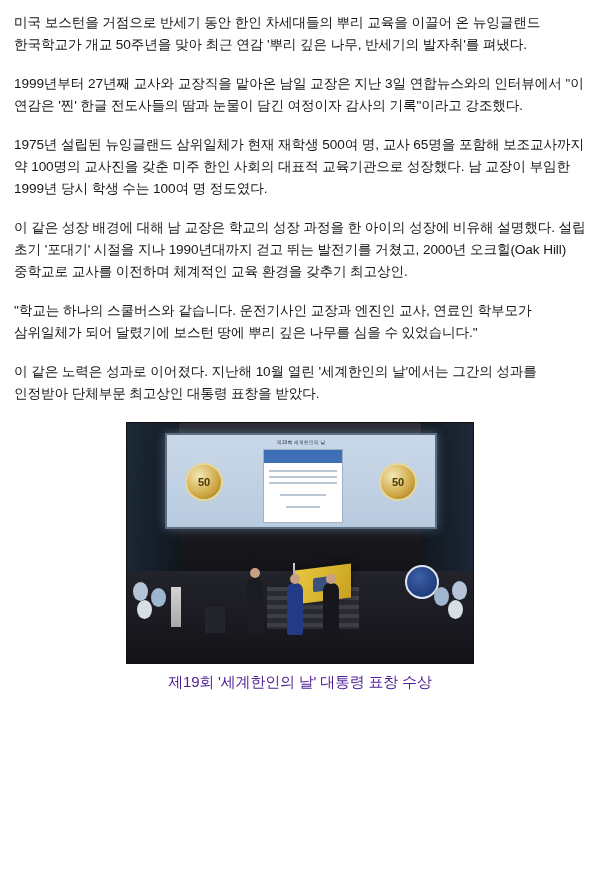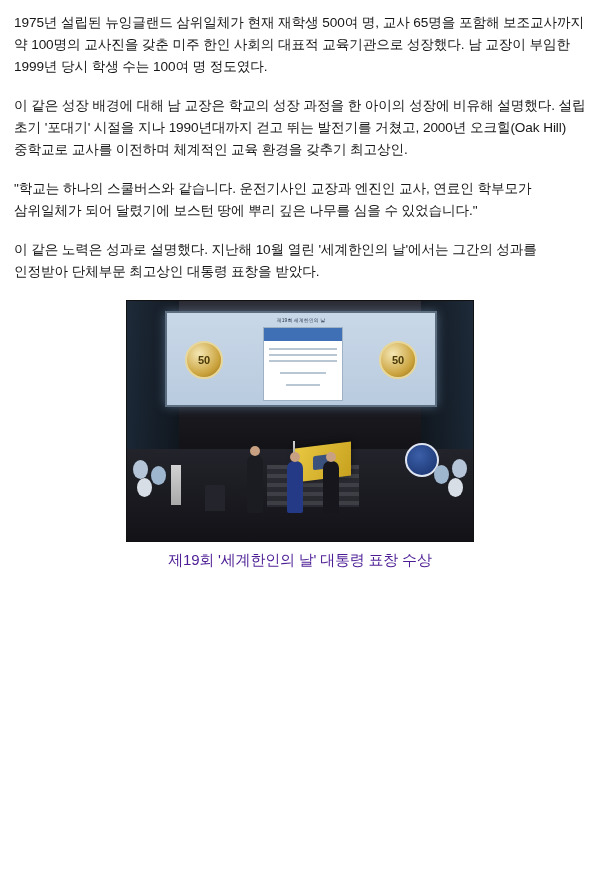--- a/index.html
+++ b/index.html
@@ -227,24 +227,26 @@
     margin: 0 16px;
     letter-spacing: -0.2px;
     word-break: keep-all;
   }
 </style>
 </head>
 <body>
 
 <div class="article">
 
+  <p class="para">미국 보스턴을 거점으로 반세기 동안 한인 차세대들의 뿌리 교육을 이끌어 온 뉴잉글랜드 한국학교가 개교 50주년을 맞아 최근 연감 '뿌리 깊은 나무, 반세기의 발자취'를 펴냈다.</p>
+  <p class="para">1999년부터 27년째 교사와 교장직을 맡아온 남일 교장은 지난 3일 연합뉴스와의 인터뷰에서 "이 연감은 '찐' 한글 전도사들의 땀과 눈물이 담긴 여정이자 감사의 기록"이라고 강조했다.</p>
   <p class="para">1975년 설립된 뉴잉글랜드 삼위일체가 현재 재학생 500여 명, 교사 65명을 포함해 보조교사까지 약 100명의 교사진을 갖춘 미주 한인 사회의 대표적 교육기관으로 성장했다. 남 교장이 부임한 1999년 당시 학생 수는 100여 명 정도였다.</p>
   <p class="para">이 같은 성장 배경에 대해 남 교장은 학교의 성장 과정을 한 아이의 성장에 비유해 설명했다. 설립 초기 '포대기' 시절을 지나 1990년대까지 걷고 뛰는 발전기를 거쳤고, 2000년 오크힐(Oak Hill) 중학교로 교사를 이전하며 체계적인 교육 환경을 갖추기 최고상인.</p>
   <p class="para">"학교는 하나의 스쿨버스와 같습니다. 운전기사인 교장과 엔진인 교사, 연료인 학부모가 삼위일체가 되어 달렸기에 보스턴 땅에 뿌리 깊은 나무를 심을 수 있었습니다."</p>
-  <p class="para">이 같은 노력은 성과로 설명했다. 지난해 10월 열린 '세계한인의 날'에서는 그간의 성과를 인정받아 단체부문 최고상인 대통령 표창을 받았다.</p>
+  <p class="para">이 같은 노력은 성과로 이어졌다. 지난해 10월 열린 '세계한인의 날'에서는 그간의 성과를 인정받아 단체부문 최고상인 대통령 표창을 받았다.</p>
 
   <figure class="figure">
     <div class="photo">
       <div class="stage-bg"></div>
       <div class="curtain-l"></div>
       <div class="curtain-r"></div>
 
       <div class="screen">
         <div class="s-title">제19회 세계한인의 날</div>
         <div class="panel">

